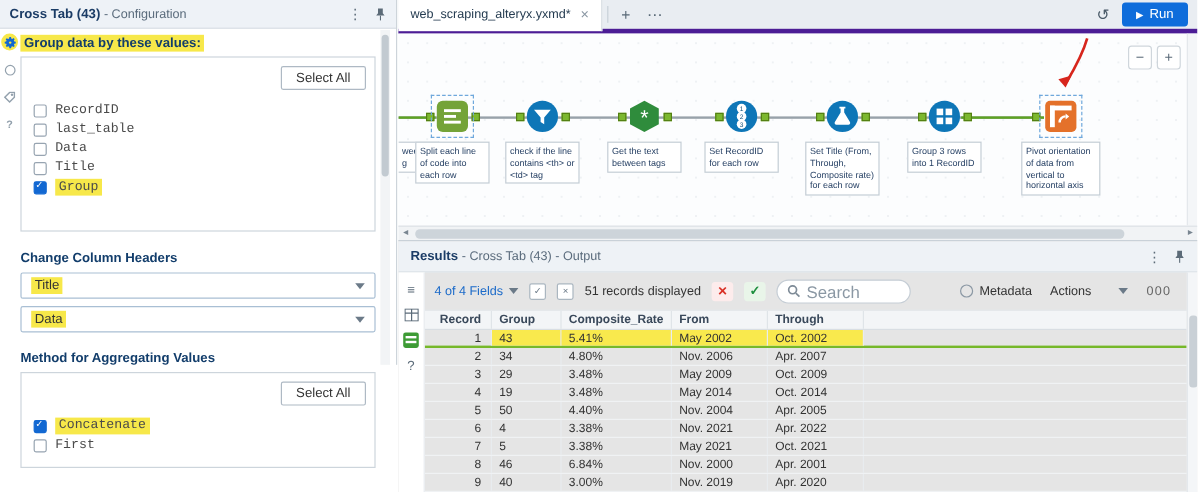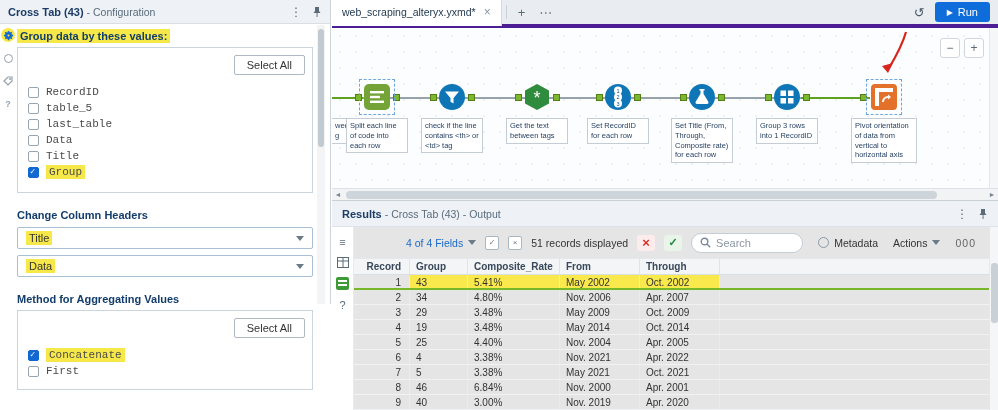--- a/index.html
+++ b/index.html
@@ -67,32 +67,32 @@
 
 .hscroll{position:absolute;left:332px;top:188px;width:666px;height:12px;background:#f1f3f5;border-top:1px solid #dde2e7;display:flex;align-items:center;}
 .hs-arrow{width:12px;text-align:center;font-size:7px;color:#7a8691;cursor:pointer;}
 .hs-track{flex:1;height:12px;position:relative;}
 .hs-thumb{position:absolute;left:2px;top:2px;height:8px;width:92%;background:#cdd4da;border-radius:4px;cursor:pointer;}
 
 
 .results{position:absolute;left:332px;top:200px;width:666px;height:210px;background:#e5e5e5;border-top:1px solid #c9d1d8;overflow:hidden;}
 .res-header{height:26px;background:#eef2f6;border-bottom:1px solid #dde3e8;display:flex;align-items:center;padding:0 10px;gap:3px;}
 .res-toolbar{height:32px;display:flex;align-items:center;gap:9px;padding:0 8px 0 30px;border-bottom:1px solid #e4e8ec;font-size:10.5px;}
-.fields-dd{display:flex;align-items:center;gap:5px;color:#1b6ac9;cursor:pointer;margin-left:44px;}
+.fields-dd{display:flex;align-items:center;gap:5px;color:#1b6ac9;cursor:pointer;}
 .mini-btn{width:14px;height:14px;border:1px solid #aab6c0;border-radius:2px;font-size:8px;color:#6b7a88;display:flex;align-items:center;justify-content:center;cursor:pointer;background:#fff;}
 .rec-count{color:#333;}
 .chip{width:18px;height:16px;border-radius:3px;display:flex;align-items:center;justify-content:center;font-weight:bold;cursor:pointer;}
 .chip.red{color:#d93025;background:#fdecec;font-size:13px;}
 .chip.green{color:#1e8e3e;background:#e9f5e9;font-size:11px;}
 .search-box{display:flex;align-items:center;gap:5px;width:112px;height:20px;border:1px solid #c5cdd5;border-radius:10px;padding:0 8px;background:#fff;}
-.search-box input{border:none;outline:none;width:75px;font-size:11px;font-family:inherit;color:#333;background:transparent;}
+.search-box input{border:none;outline:none;width:75px;font-size:14px;font-family:inherit;color:#333;background:transparent;}
 .search-box input::placeholder{color:#8b98a4;}
 .radio{width:11px;height:11px;border:1.5px solid #8b98a4;border-radius:50%;flex:none;}
 .meta-group{margin-left:auto;display:flex;align-items:center;gap:5px;cursor:pointer;}
-.actions-group{display:flex;align-items:center;gap:5px;cursor:pointer;margin:0 6px;}
+.actions-group{display:flex;align-items:center;gap:23px;cursor:pointer;margin:0 6px;}
 .counter{color:#666;letter-spacing:1px;margin-right:14px;}
 .res-strip{position:absolute;left:0;top:26px;width:22px;bottom:0;background:#fff;border-right:1px solid #e8ecef;display:flex;flex-direction:column;align-items:center;padding-top:8px;gap:8px;}
 .rs-icon{width:14px;height:13px;display:flex;align-items:center;justify-content:center;color:#5a6a78;font-size:11px;cursor:pointer;}
 .green-block{width:13px;height:13px;background:#3d9b35;border-radius:2px;position:relative;}
 .green-block::after{content:"";position:absolute;left:2px;top:3px;width:9px;height:2px;background:#fff;box-shadow:0 4px 0 #fff;}
 .grid-area{position:absolute;left:22px;top:58px;right:9px;bottom:0;font-size:10px;overflow:hidden;}
 .thead{display:flex;height:16px;line-height:16px;background:#f3f5f7;border-bottom:1px solid #d9dee3;font-weight:bold;color:#39485a;}
 .trow{display:flex;height:15px;line-height:15px;border-bottom:1px solid #f0f2f4;cursor:pointer;}
 .trow.first{border-bottom:2px solid #76b82a;}
 .c,.h{border-right:1px solid #e8ecef;padding-left:6px;overflow:hidden;white-space:nowrap;}
@@ -150,24 +150,20 @@
 
       <div class="listbox one">
         <button class="select-all-btn">Select All</button>
         <div class="cb-items">
           <div class="cb-row">
               <span class="cb"></span>
               <span class="cb-label">RecordID</span>
             </div>
           <div class="cb-row">
               <span class="cb"></span>
-              <span class="cb-label">table_5</span>
-            </div>
-          <div class="cb-row">
-              <span class="cb"></span>
               <span class="cb-label">last_table</span>
             </div>
           <div class="cb-row">
               <span class="cb"></span>
               <span class="cb-label">Data</span>
             </div>
           <div class="cb-row">
               <span class="cb"></span>
               <span class="cb-label">Title</span>
             </div>
@@ -420,21 +416,21 @@
       </div>
       <div class="trow">
         <div class="c w0">4</div>
         <div class="c w1">19</div>
         <div class="c w2">3.48%</div>
         <div class="c w3">May 2014</div>
         <div class="c w4">Oct. 2014</div>
       </div>
       <div class="trow">
         <div class="c w0">5</div>
-        <div class="c w1">25</div>
+        <div class="c w1">50</div>
         <div class="c w2">4.40%</div>
         <div class="c w3">Nov. 2004</div>
         <div class="c w4">Apr. 2005</div>
       </div>
       <div class="trow">
         <div class="c w0">6</div>
         <div class="c w1">4</div>
         <div class="c w2">3.38%</div>
         <div class="c w3">Nov. 2021</div>
         <div class="c w4">Apr. 2022</div>

